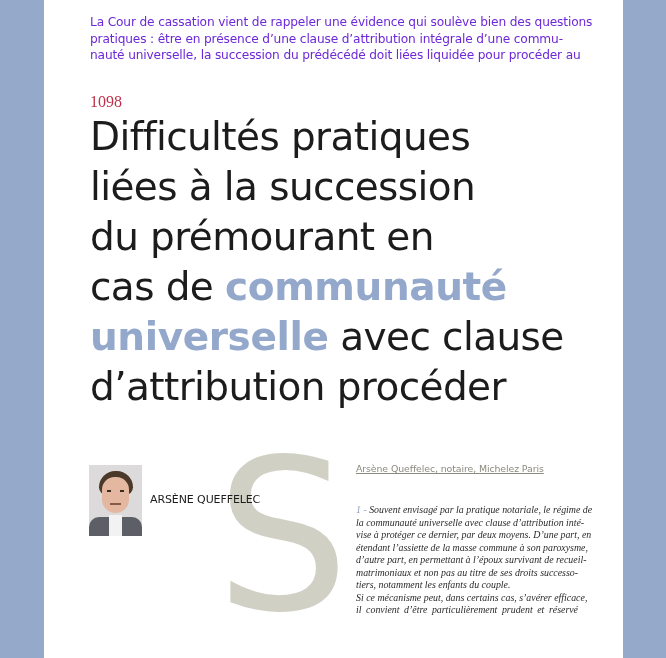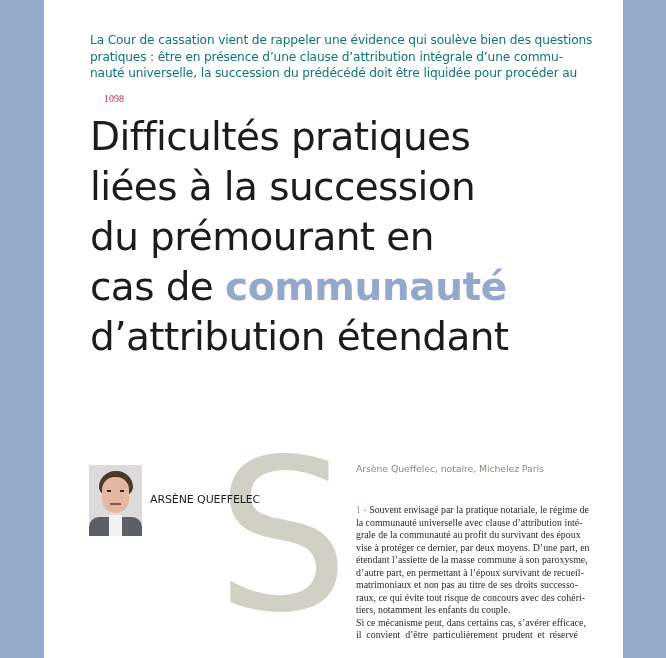--- a/index.html
+++ b/index.html
@@ -8,28 +8,27 @@
     background: #95a9ca;
     font-family: "Liberation Sans", "DejaVu Sans", sans-serif;
   }
   .page {
     position: absolute; left: 44px; top: 0; width: 579px; height: 658px;
     background: #ffffff; overflow: hidden;
   }
   .intro {
     position: absolute; left: 46px; top: 14px; width: 512px;
     font-family: "DejaVu Sans", sans-serif;
-    font-size: 12.2px; line-height: 16.6px; color: #0f766e;
+    font-size: 12.2px; line-height: 16.6px; color: #6d28d9;
     letter-spacing: -0.15px;
-    margin-top: 18px;
   }
   .intro .line { display: block; white-space: nowrap; }
   .pagenum {
-    position: absolute; left: 60px; top: 93px;
-    font-family: "Liberation Serif", serif; font-size: 10px; color: #c0304a;
+    position: absolute; left: 46px; top: 93px;
+    font-family: "Liberation Serif", serif; font-size: 16px; color: #c0304a;
   }
   .title {
     position: absolute; left: 46px; top: 112px; width: 520px;
     font-family: "DejaVu Sans", sans-serif;
     font-size: 39px; line-height: 50px; color: #1c1c1c;
     letter-spacing: -0.6px;
   }
   .title .line { display: block; white-space: nowrap; }
   .title .accent { color: #93a8cb; font-weight: bold; letter-spacing: -0.4px; }
   .dropcap {
@@ -50,49 +49,51 @@
   .photo .shirt { position:absolute; left:20px; top:50px; width:13px; height:22px; background:#f2f2f2; }
   .author-name {
     position: absolute; left: 106px; top: 493px; z-index: 2;
     font-family: "DejaVu Sans", sans-serif; font-size: 11px; color: #1c1c1c;
     letter-spacing: -0.1px; white-space: nowrap;
   }
   .byline {
     position: absolute; left: 312px; top: 463px; white-space: nowrap;
     font-family: "DejaVu Sans", sans-serif; font-size: 9.4px; color: #8c8a7e;
     letter-spacing: -0.1px;
+    text-decoration: underline;
   }
   .body-col {
     position: absolute; left: 312px; top: 504px; width: 222px;
     font-family: "Liberation Serif", serif; font-size: 9.9px; line-height: 12.55px;
     color: #2a2a2a;
   }
-  .body-col .line { display: block; white-space: nowrap; text-align: justify; text-align-last: justify; }
+  .body-col .line { display: block; white-space: nowrap; text-align: justify; text-align-last: justify; font-style: italic; }
   .body-col .line.last { text-align-last: left; }
   .body-col .marker { color: #8c9fc4; }
 </style>
 </head>
 <body>
 
 <div class="page">
 
   <div class="intro">
     <span class="line">La Cour de cassation vient de rappeler une évidence qui soulève bien des questions</span>
     <span class="line">pratiques : être en présence d’une clause d’attribution intégrale d’une commu-</span>
-    <span class="line">nauté universelle, la succession du prédécédé doit être liquidée pour procéder au</span>
+    <span class="line">nauté universelle, la succession du prédécédé doit liées liquidée pour procéder au</span>
   </div>
 
   <div class="pagenum">1098</div>
 
   <h1 class="title" style="margin:0;font-weight:normal;">
     <span class="line">Difficultés pratiques</span>
     <span class="line">liées à la succession</span>
     <span class="line">du prémourant en</span>
     <span class="line"><span>cas de </span><span class="accent">communauté</span></span>
-    <span class="line">d’attribution étendant</span>
+    <span class="line"><span class="accent">universelle</span><span> avec clause</span></span>
+    <span class="line">d’attribution procéder</span>
   </h1>
 
   <div class="dropcap">S</div>
 
   <div class="photo" title="Portrait of Arsène Queffelec">
     <div class="jacket"></div>
     <div class="shirt"></div>
     <div class="hair"></div>
     <div class="face"></div>
     <div class="eyeL"></div>
@@ -100,24 +101,22 @@
     <div class="mouth"></div>
   </div>
 
   <div class="author-name">ARSÈNE QUEFFELEC</div>
 
   <div class="byline">Arsène Queffelec, notaire, Michelez Paris</div>
 
   <div class="body-col">
     <span class="line"><span class="marker">1 - </span><span>Souvent envisagé par la pratique notariale, le régime de</span></span>
     <span class="line">la communauté universelle avec clause d’attribution inté-</span>
-    <span class="line">grale de la communauté au profit du survivant des époux</span>
     <span class="line">vise à protéger ce dernier, par deux moyens. D’une part, en</span>
     <span class="line">étendant l’assiette de la masse commune à son paroxysme,</span>
     <span class="line">d’autre part, en permettant à l’époux survivant de recueil-</span>
     <span class="line">matrimoniaux et non pas au titre de ses droits successo-</span>
-    <span class="line">raux, ce qui évite tout risque de concours avec des cohéri-</span>
     <span class="line last">tiers, notamment les enfants du couple.</span>
     <span class="line">Si ce mécanisme peut, dans certains cas, s’avérer efficace,</span>
     <span class="line">il convient d’être particulièrement prudent et réservé</span>
   </div>
 
 </div>
 
 </body></html>

